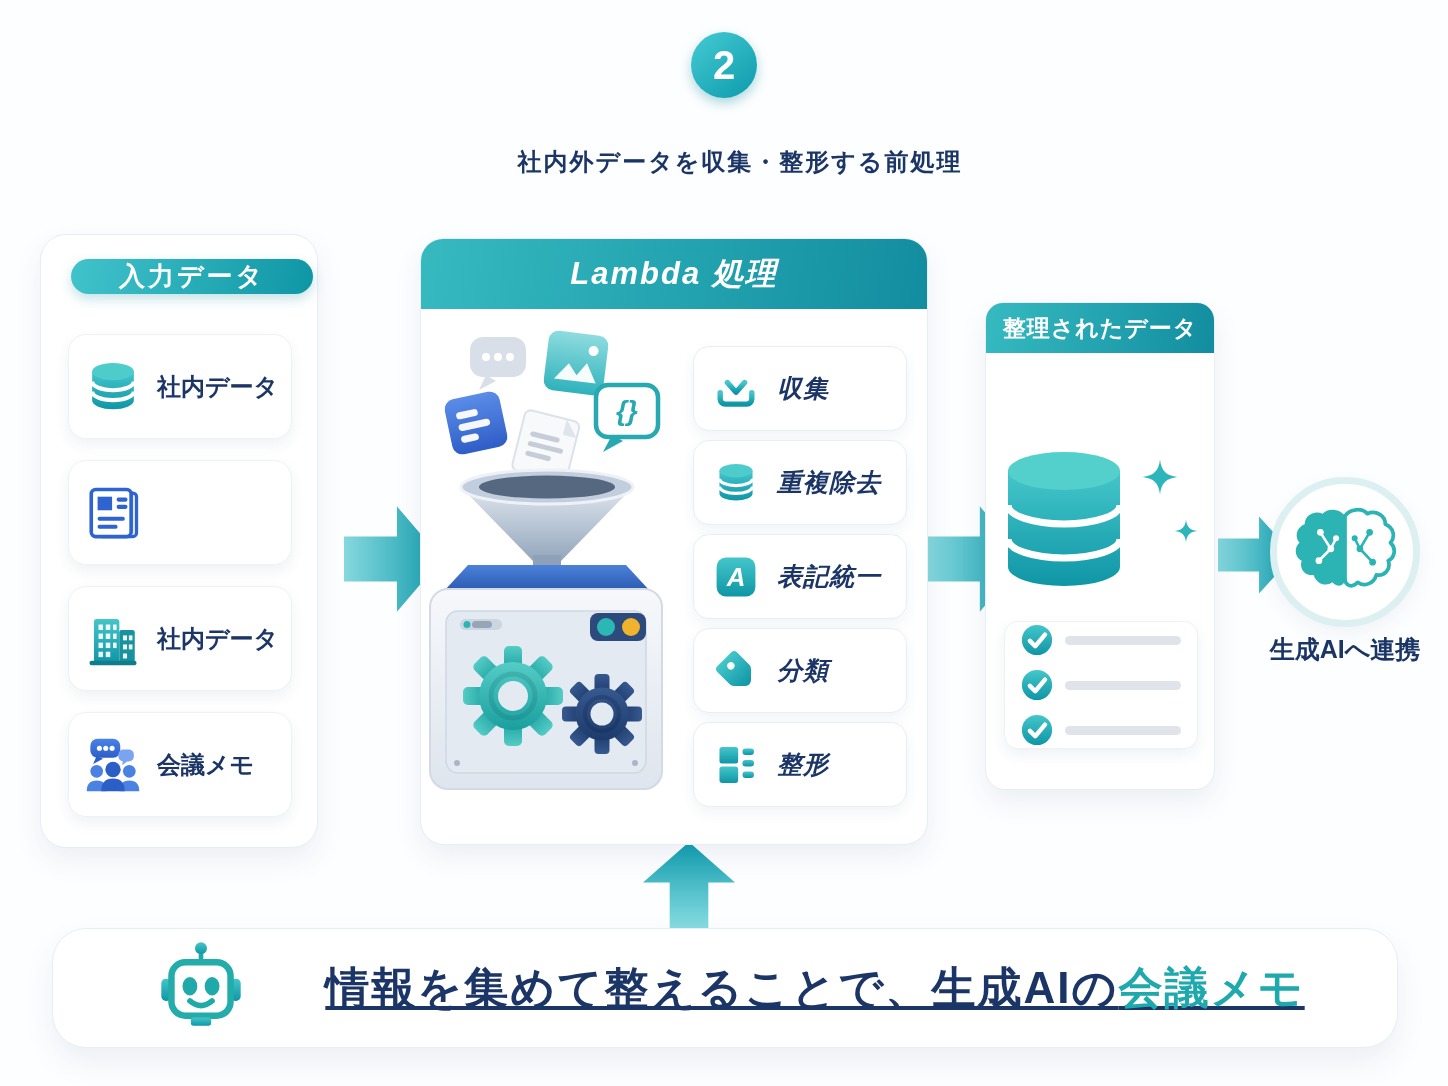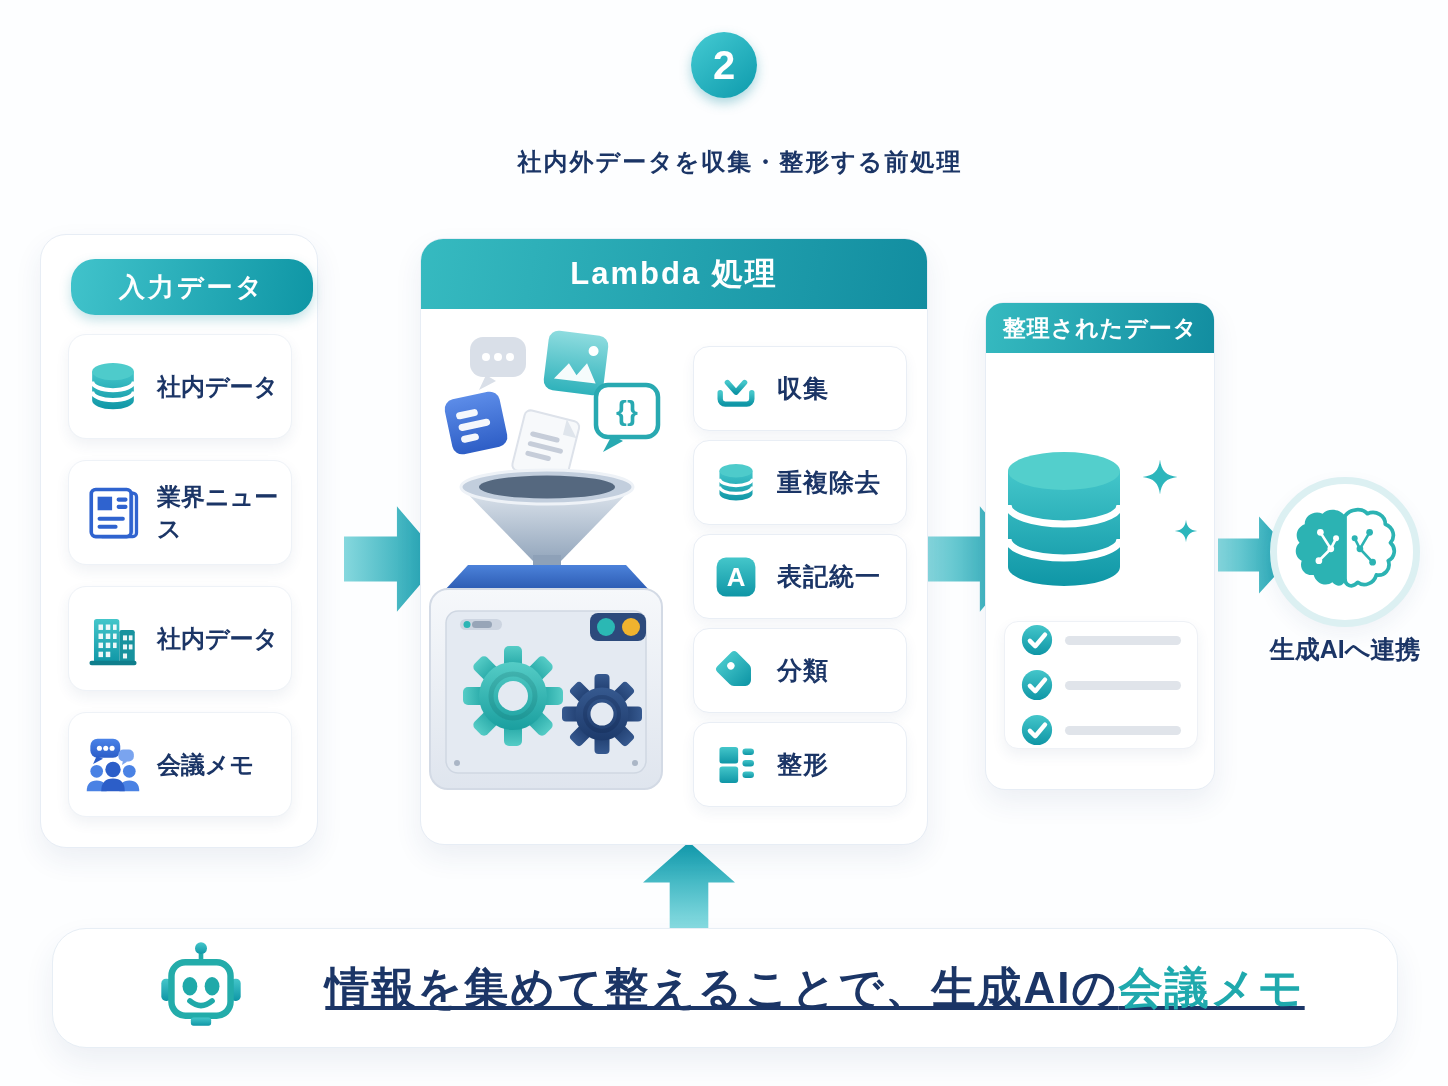--- a/index.html
+++ b/index.html
@@ -21,21 +21,21 @@
   .panel{position:absolute;background:#fff;border:1.5px solid #e7edf5;
          box-shadow:0 12px 28px rgba(40,70,120,.08);box-sizing:border-box;}
   .panel-header{height:70px;border-radius:22px 22px 0 0;
                 background:linear-gradient(100deg,#36bac0,#128da0);color:#fff;
                 font-size:31px;font-weight:800;display:flex;align-items:center;
                 justify-content:center;letter-spacing:2px;}
   .panel-header.small{height:50px;font-size:23px;border-radius:17px 17px 0 0;letter-spacing:1px;}
 
   
   .input-panel{left:40px;top:234px;width:278px;height:614px;border-radius:26px;}
-  .pill{position:absolute;left:30px;top:24px;width:242px;height:56px;border-radius:24px;
+  .pill{position:absolute;left:30px;top:24px;width:242px;height:35px;border-radius:24px;
         background:linear-gradient(100deg,#41c3cb,#0f96a5);color:#fff;font-size:26px;
         font-weight:800;display:flex;align-items:center;justify-content:center;
         letter-spacing:3px;box-shadow:0 5px 12px rgba(20,140,160,.25);}
   .input-items{position:absolute;left:27px;top:99px;width:224px;display:flex;
                flex-direction:column;gap:21px;justify-content:flex-end;}
   .card{height:105px;background:#fff;border:1.5px solid #eef2f7;border-radius:18px;
         box-shadow:0 6px 14px rgba(40,70,120,.07);display:flex;align-items:center;
         padding-left:15px;gap:15px;box-sizing:border-box;}
   .icon58{width:58px;height:58px;flex:none;}
   .card .label{font-size:24px;font-weight:700;color:#1b3566;}
@@ -45,21 +45,21 @@
     clip-path:polygon(0% 30%,54% 30%,54% 3%,100% 50%,54% 97%,54% 70%,0% 70%);
     background:linear-gradient(90deg,#86d8de,#139dad);}
   #arrow1{left:344px;top:503px;width:98px;height:112px;}
   #arrow2{left:928px;top:503px;width:96px;height:112px;}
   #arrow3{left:1218px;top:514px;width:76px;height:82px;}
   .arrow-up{position:absolute;left:643px;top:842px;width:92px;height:88px;
     clip-path:polygon(50% 0%,100% 46%,71% 46%,71% 100%,29% 100%,29% 46%,0% 46%);
     background:linear-gradient(180deg,#0f9dae,#8adde2);}
 
   
-  .lambda-panel{left:420px;top:238px;width:508px;height:607px;border-radius:24px;}
+  .lambda-panel{left:420px;top:238px;width:508px;height:607px;border-radius:24px;font-style:italic;}
   .machine{position:absolute;left:5px;top:88px;}
   .steps{position:absolute;left:272px;top:107px;width:214px;display:flex;
          flex-direction:column;gap:9px;}
   .step-card{height:85px;background:#fff;border:1.5px solid #e9eef5;border-radius:16px;
              box-shadow:0 6px 14px rgba(40,70,120,.06);display:flex;align-items:center;
              padding-left:19px;gap:18px;box-sizing:border-box;}
   .icon46{width:46px;height:46px;flex:none;overflow:visible;}
   .step-card .label{font-size:25px;font-weight:700;color:#1b3566;letter-spacing:1px;}
 
   
@@ -159,21 +159,20 @@
       <div class="card">
         <svg class="icon58" viewBox="0 0 64 64">
           <rect x="16" y="10" width="42" height="48" rx="4" fill="#dbe7fb" stroke="#2f63cf" stroke-width="3.5"></rect>
           <rect x="8" y="6" width="44" height="52" rx="5" fill="#fff" stroke="#2f63cf" stroke-width="4"></rect>
           <rect x="15" y="14" width="16" height="15" fill="#2f63cf"></rect>
           <rect x="36" y="15" width="12" height="4.5" rx="2" fill="#2f63cf"></rect>
           <rect x="36" y="23" width="12" height="4.5" rx="2" fill="#2f63cf"></rect>
           <rect x="15" y="36" width="30" height="4.5" rx="2" fill="#2f63cf"></rect>
           <rect x="15" y="45" width="22" height="4.5" rx="2" fill="#2f63cf"></rect>
         </svg>
-        <span class="label">業界ニュース</span>
       </div>
 
       <div class="card">
         <svg class="icon58" viewBox="0 0 64 64">
           <rect x="11" y="10" width="28" height="48" rx="3" fill="url(#tealGrad)"></rect>
           <rect x="39" y="22" width="17" height="36" rx="2.5" fill="#17929e"></rect>
           <g fill="#fff" opacity=".92">
             <rect x="16" y="16" width="5" height="6"></rect>
               <rect x="24" y="16" width="5" height="6"></rect>
               <rect x="32" y="16" width="4" height="6"></rect>

